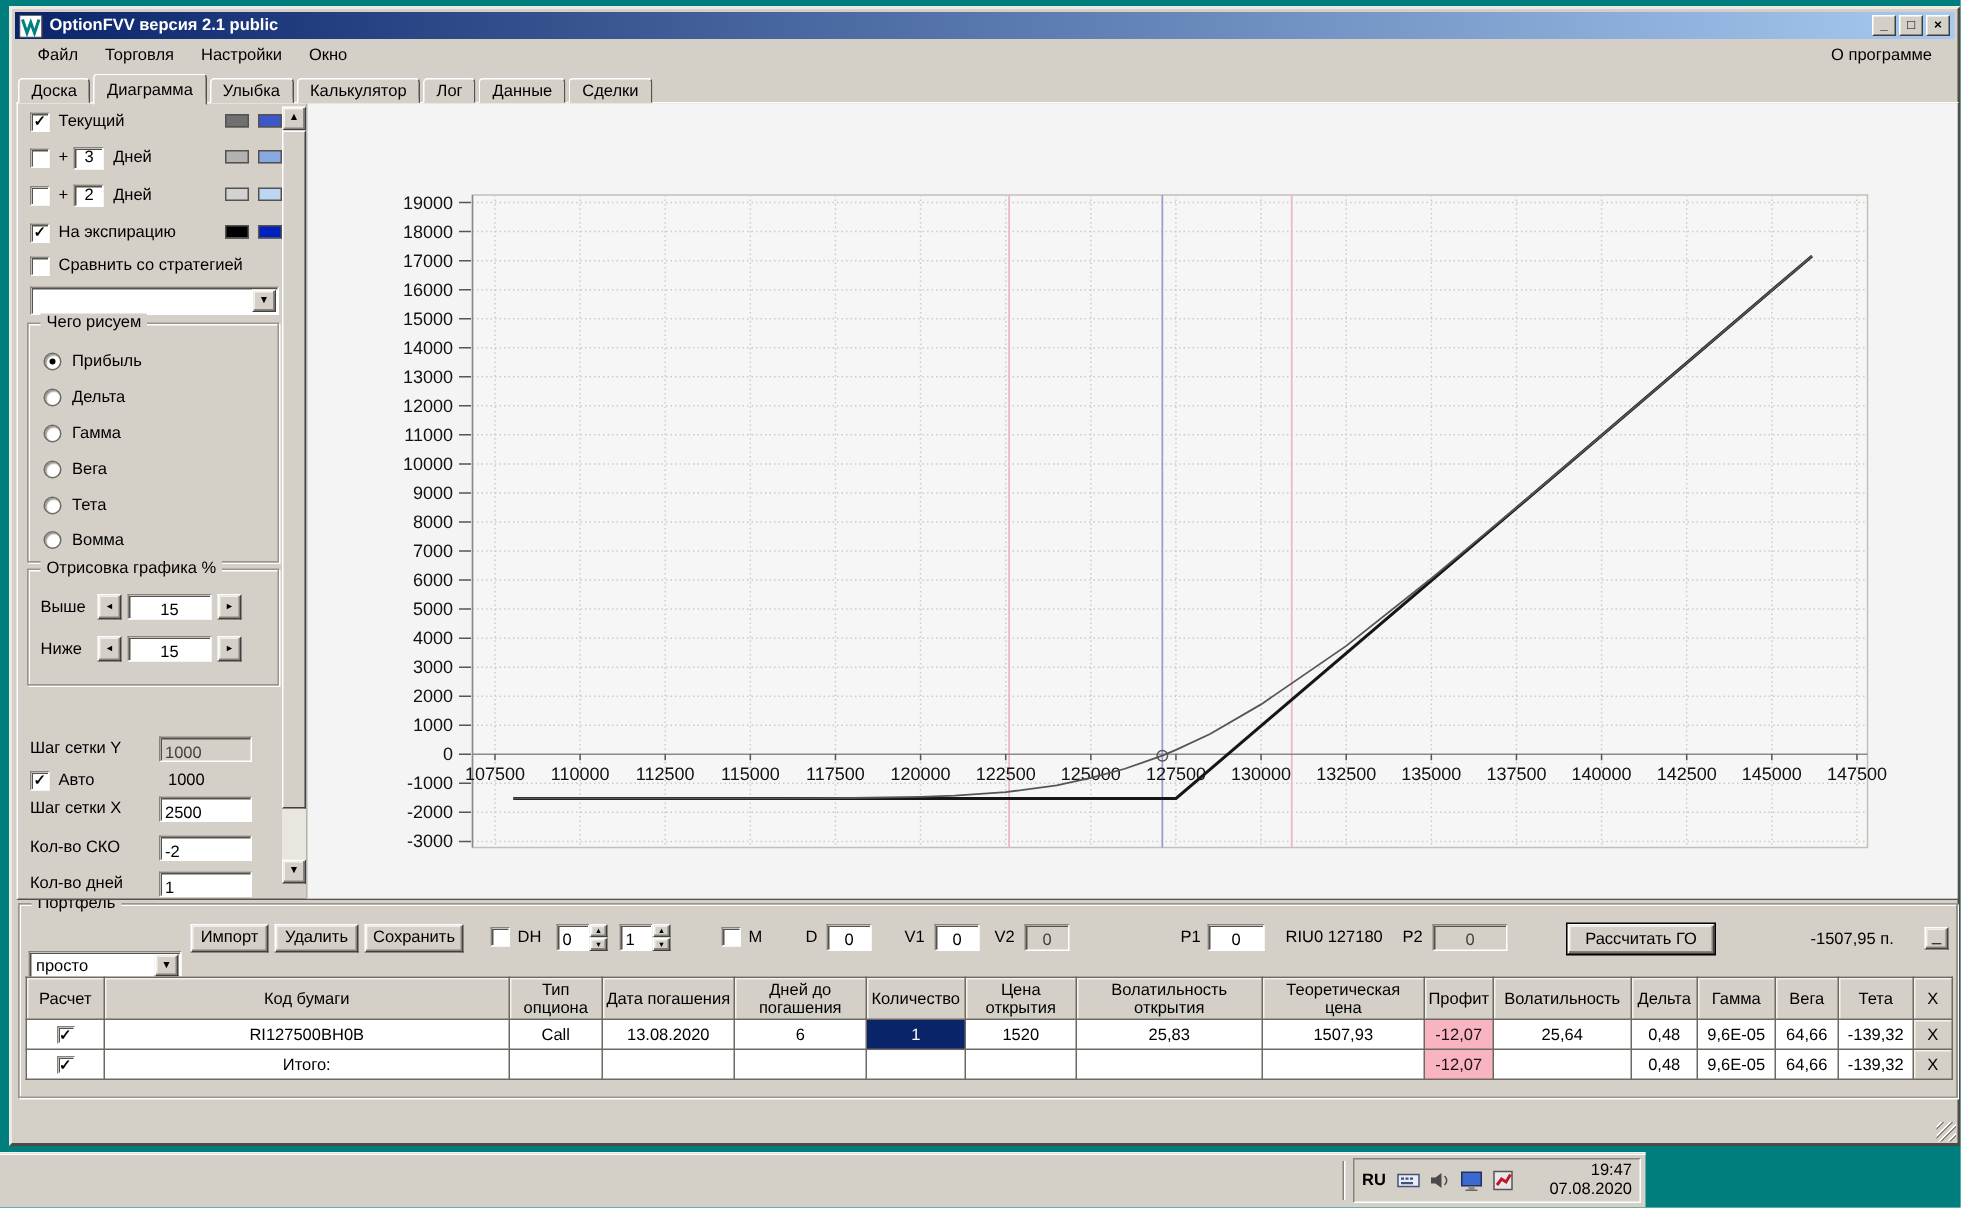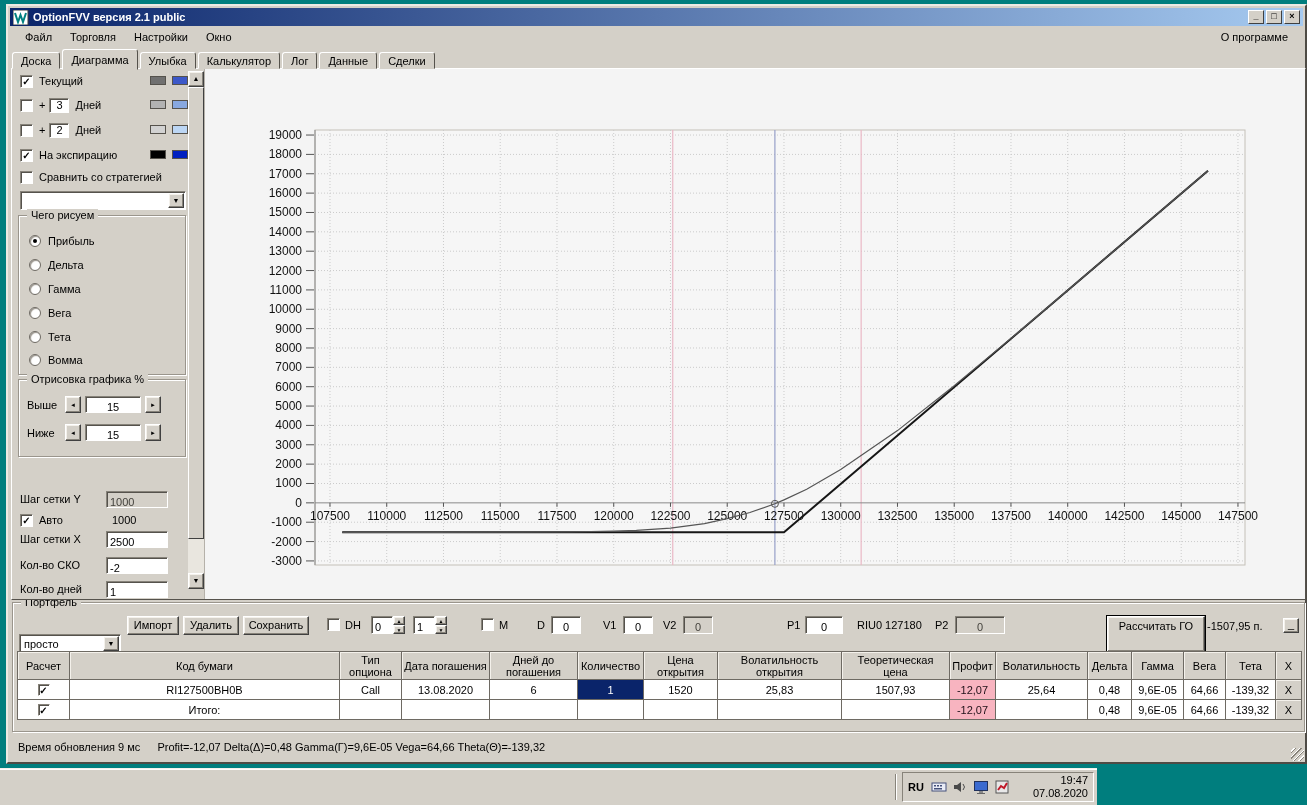--- a/index.html
+++ b/index.html
@@ -430,21 +430,21 @@
         <span class="tool-lbl" style="left:648px">V2</span>
         <span class="inp disabled" style="left:668px; top:1px; width:30px; height:18px; text-align:center">0</span>
 
         <span class="tool-lbl" style="left:772px">P1</span>
         <span class="inp" style="left:790px; top:1px; width:38px; height:18px; text-align:center">0</span>
 
         <span class="tool-lbl" style="left:842px">RIU0 127180</span>
         <span class="tool-lbl" style="left:920px">P2</span>
         <span class="inp disabled" style="left:940px; top:1px; width:50px; height:18px; text-align:center">0</span>
 
-        <span class="btn btn-default" style="left:1092px; top:1px; width:98px; height:36px; line-height:18px">Рассчитать ГО</span>
+        <span class="btn btn-default" style="left:1030px; top:1px; width:98px; height:20px; line-height:18px">Рассчитать ГО</span>
         <span class="go-value" style="left:1192px">-1507,95 п.</span>
         <span class="btn" style="left:1268px; top:3px; width:16px; height:15px; line-height:10px">_</span>
       </div>
 
       <table id="pf-table">
           <colgroup>
             <col style="width: 52px;">
             <col style="width: 270px;">
             <col style="width: 62px;">
             <col style="width: 88px;">
@@ -515,24 +515,20 @@
               <td>0,48</td>
               <td>9,6E-05</td>
               <td>64,66</td>
               <td>-139,32</td>
               <td class="cell-x">X</td>
             </tr>
           </tbody>
         </table>
     </div>
 
-    <div class="statusbar">
-      <span>Время обновления 9 мс</span>
-      <span>Profit=-12,07 Delta(Δ)=0,48 Gamma(Γ)=9,6E-05 Vega=64,66 Theta(Θ)=-139,32</span>
-    </div>
     <div class="resize-grip"></div>
   </div>
 
   <div class="taskbar">
     <div class="tb-divider"></div>
     <div class="tray">
       <span class="tray-lang">RU</span>
       <svg class="tray-icon" viewBox="0 0 16 16">
         <rect x="1" y="4" width="14" height="8" fill="#e9ecf6" stroke="#44507a"></rect>
         <rect x="3" y="6" width="2" height="1.5" fill="#44507a"></rect>

